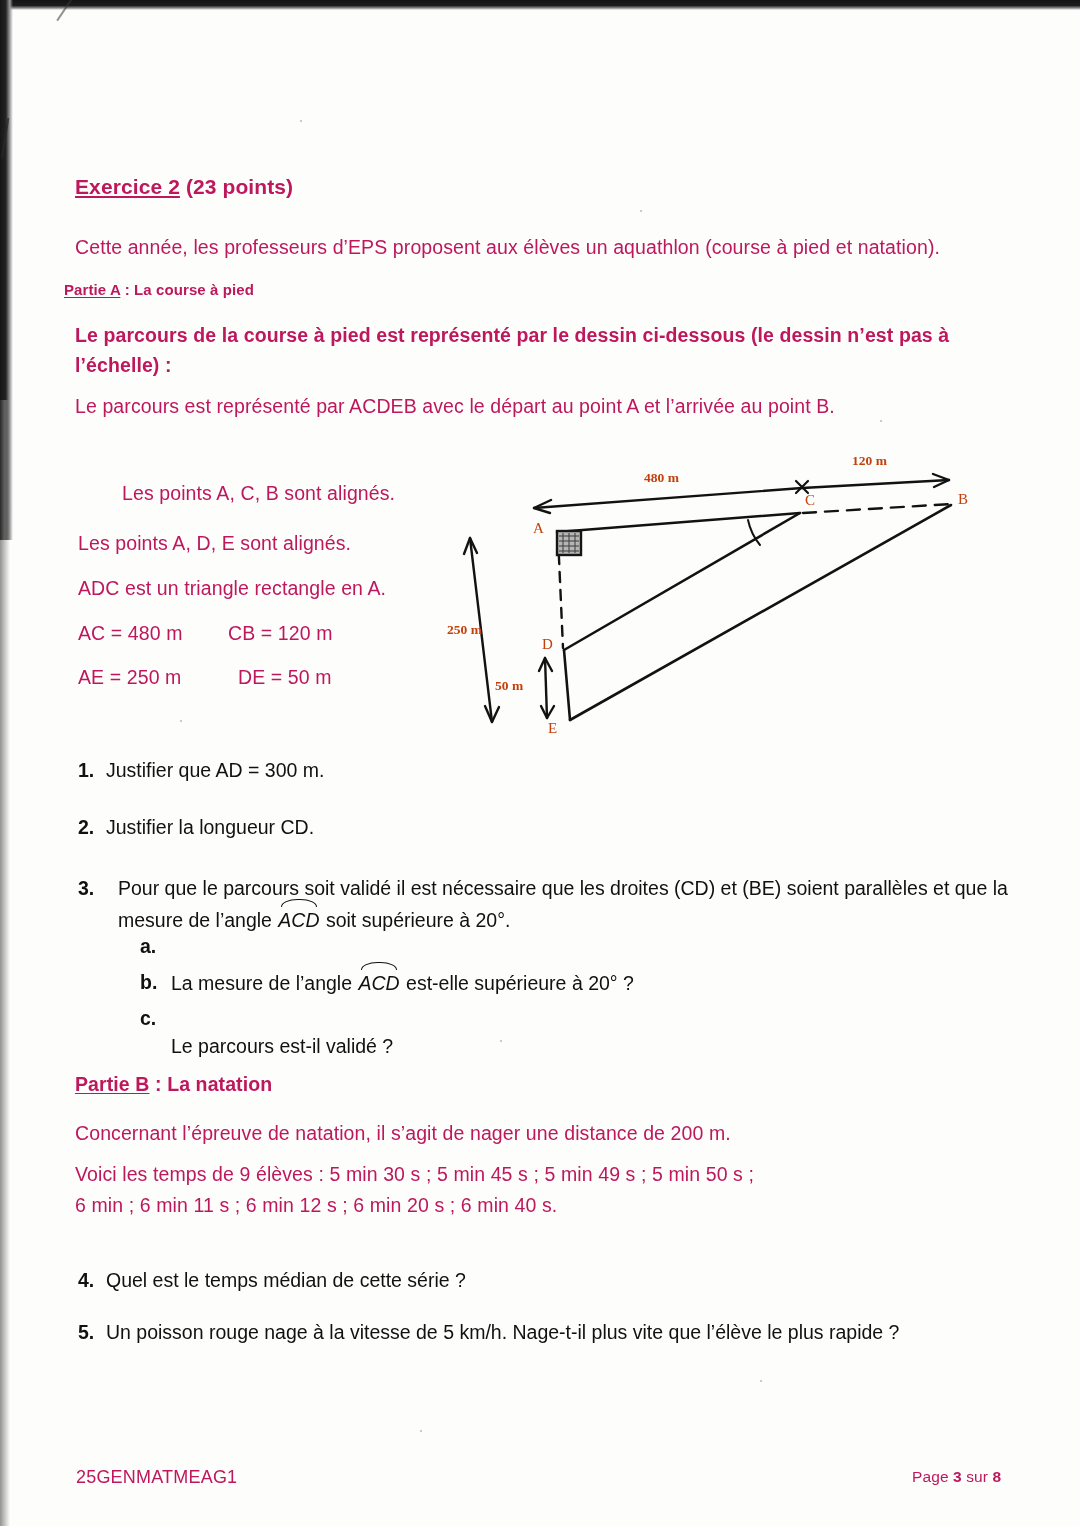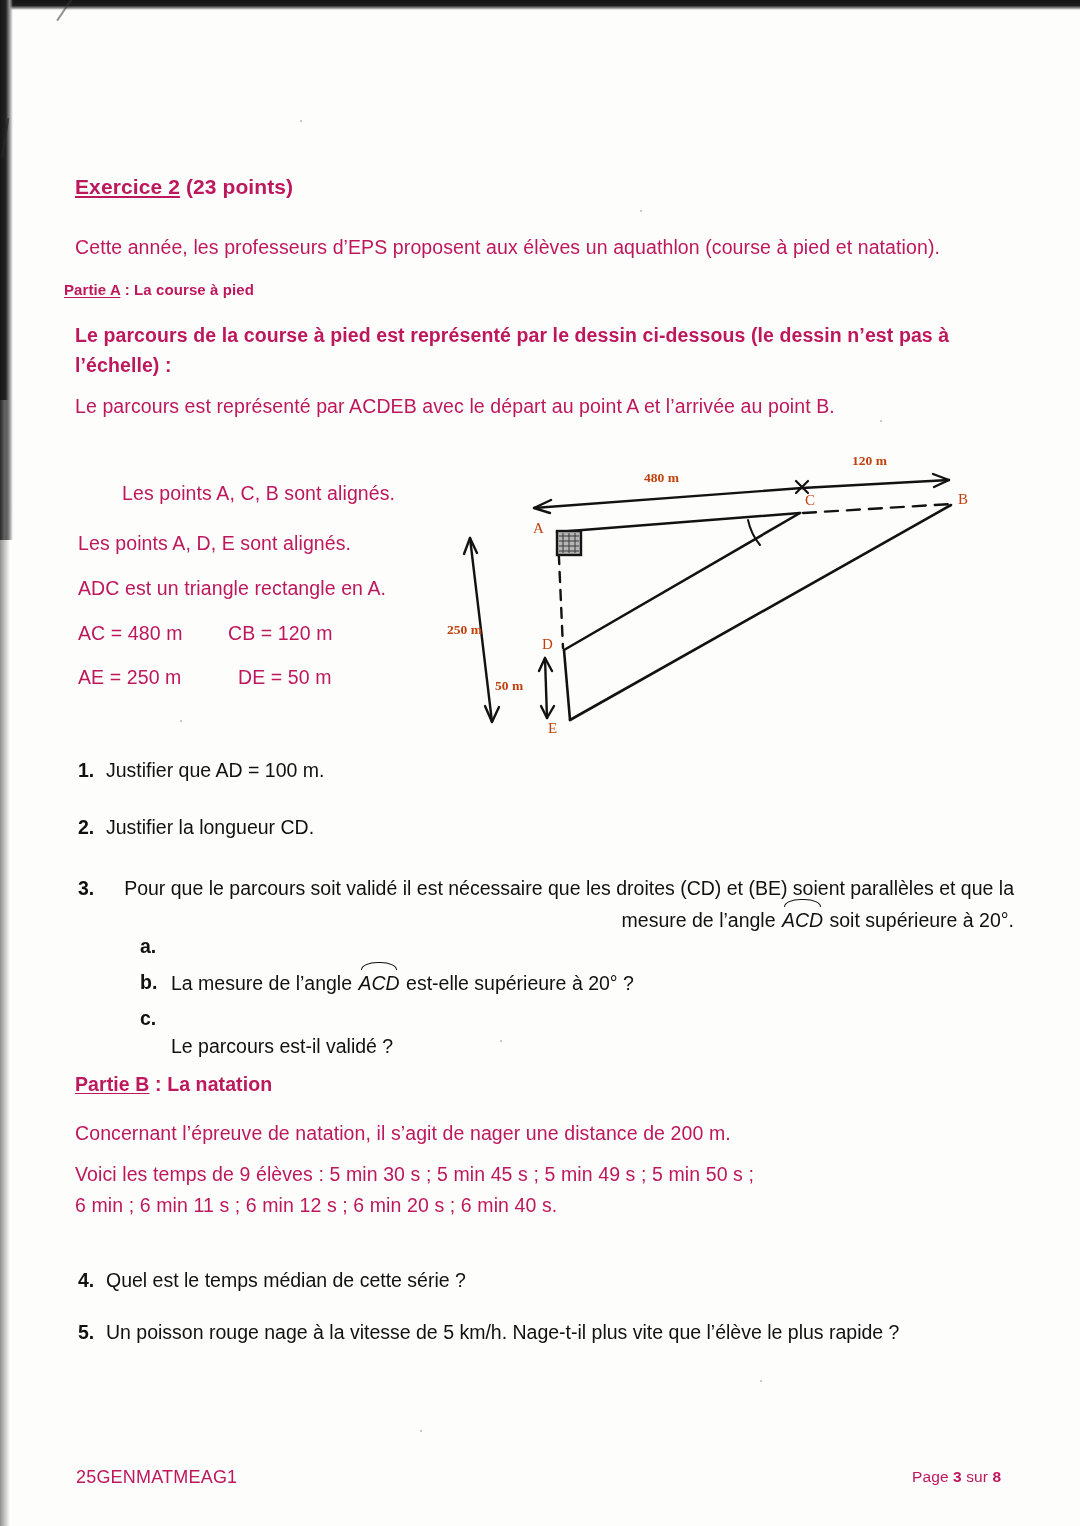--- a/index.html
+++ b/index.html
@@ -102,21 +102,21 @@
   .qtext {
     position: absolute;
     font-size: 19.5px;
     line-height: 31px;
   }
   #q1n { left: 78px; top: 755px; }
   #q1t { left: 106px; top: 755px; }
   #q2n { left: 78px; top: 812px; }
   #q2t { left: 106px; top: 812px; }
   #q3n { left: 78px; top: 873px; }
-  #q3t { left: 106px; top: 873px; width: 908px; text-align: right; }
+  #q3t { left: 118px; top: 873px; width: 908px; }
   #q3an { left: 140px; top: 931px; }
   #q3at { left: 171px; top: 931px; }
   #q3bn { left: 140px; top: 967px; }
   #q3bt { left: 171px; top: 967px; }
   #q3cn { left: 140px; top: 1003px; }
   #q3ct { left: 171px; top: 1003px; margin-top: 28px; }
 
   #h-partieB { left: 75px; top: 1069px; font-size: 19.5px; font-weight: bold; }
   #p-natation { left: 75px; top: 1118px; }
   #p-temps1 { left: 75px; top: 1159px; }
@@ -264,21 +264,21 @@
       <div class="fig-label fig-pt" style="left:112px; top:186px;">D</div>
       <div class="fig-label fig-pt" style="left:118px; top:270px;">E</div>
 
       <div class="fig-label fig-dim" style="left:214px; top:20px;">480 m</div>
       <div class="fig-label fig-dim" style="left:422px; top:3px;">120 m</div>
       <div class="fig-label fig-dim" style="left:17px; top:172px;">250 m</div>
       <div class="fig-label fig-dim" style="left:65px; top:228px;">50 m</div>
     </div>
 
     <div class="qnum" id="q1n">1.</div>
-    <div class="qtext" id="q1t">Justifier que AD = 100 m.</div>
+    <div class="qtext" id="q1t">Justifier que AD = 300 m.</div>
 
     <div class="qnum" id="q2n">2.</div>
     <div class="qtext" id="q2t">Justifier la longueur CD.</div>
 
     <div class="qnum" id="q3n">3.</div>
     <div class="qtext" id="q3t"><span>Pour que le parcours soit validé il est nécessaire que les droites (CD) et (BE) soient parallèles et que la mesure de l’angle </span><span class="angle-not">ACD</span><span> soit supérieure à 20°.</span></div>
 
     <div class="qnum" id="q3an">a.</div>
 
     <div class="qnum" id="q3bn">b.</div>

